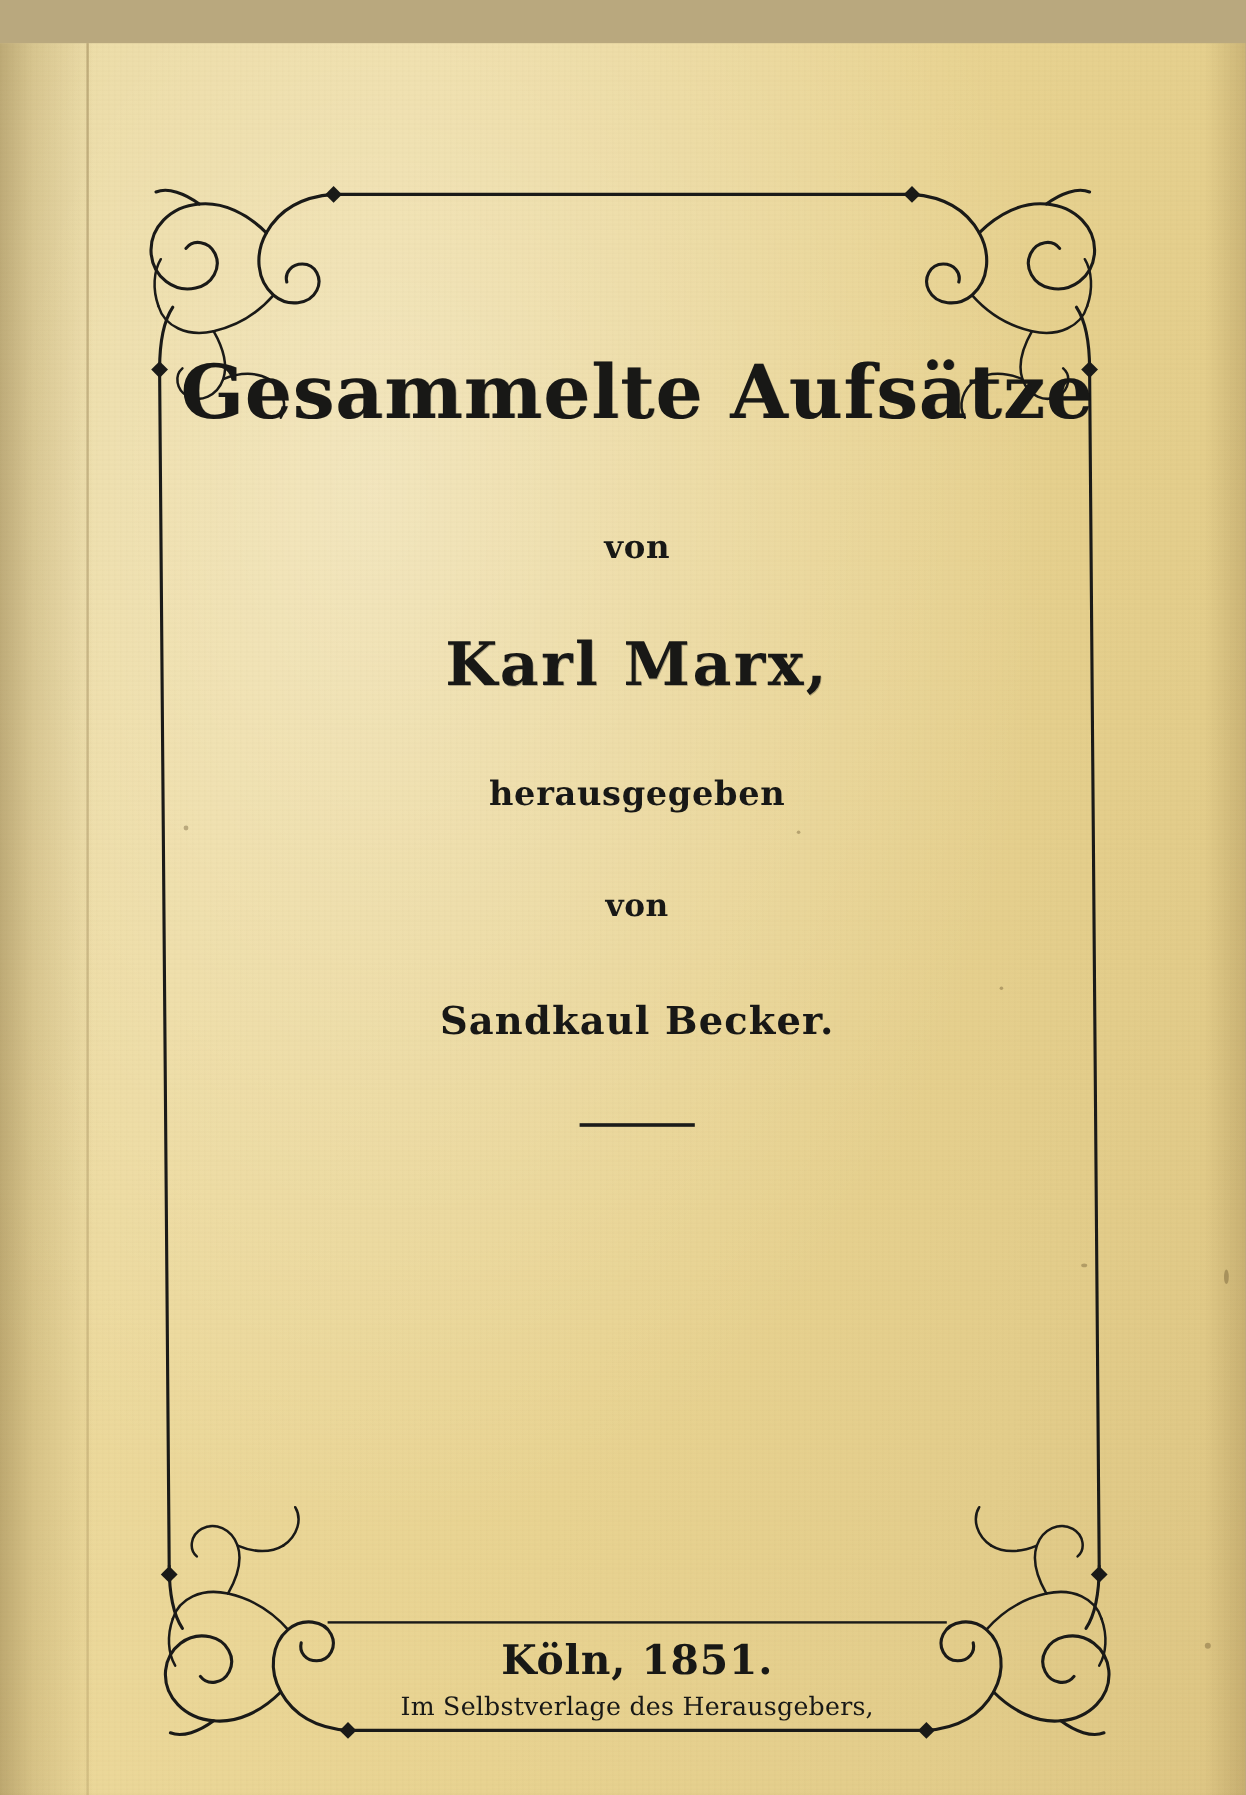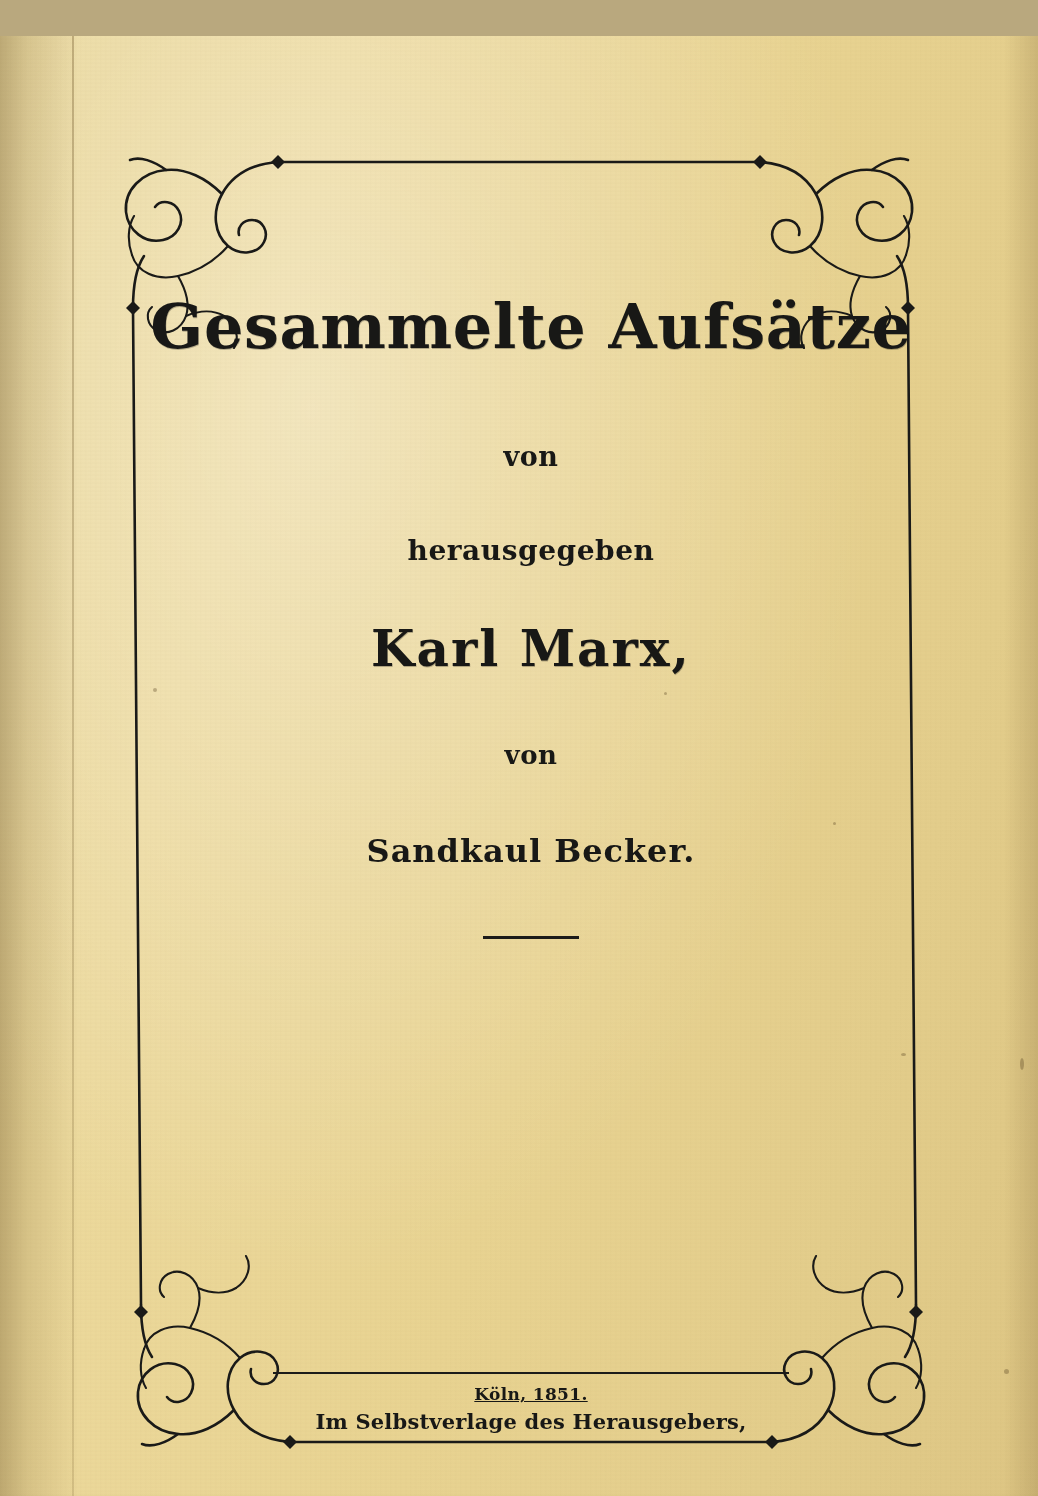--- a/index.html
+++ b/index.html
@@ -149,29 +149,28 @@
     bottom: 18px;
     width: 100%;
   }
   #long-rule {
     width: 516px;
     height: 2.4px;
     background: #1b1b19;
     margin: 0 auto 10px auto;
   }
   #place-year {
-    font-size: 17px;
+    font-size: 34px;
     font-weight: 700;
     letter-spacing: 0.02em;
     line-height: 1.25;
-    text-decoration: underline;
   }
   #publisher {
     font-size: 21px;
-    font-weight: 700;
+    font-weight: 400;
     letter-spacing: 0.01em;
     line-height: 1.35;
     margin-top: 2px;
   }
   #address {
     font-size: 18px;
     font-weight: 700;
     letter-spacing: 0.01em;
     line-height: 1.35;
     margin-top: 2px;
@@ -262,23 +261,23 @@
       <path class="ink" d="M 916 1269 C 916 1291 913 1309 905 1321"></path>
     </g>
   </svg>
 
   <div id="content">
 
     <div id="title" class="fraktur">Gesammelte Aufsätze</div>
 
     <div class="by1 fraktur">von</div>
 
+    <div id="author" class="fraktur">Karl Marx,</div>
+
     <div id="editedby" class="fraktur">herausgegeben</div>
-
-    <div id="author" class="fraktur">Karl Marx,</div>
 
     <div class="by2 fraktur">von</div>
 
     <div id="editor" class="fraktur">Sandkaul Becker.</div>
 
     <div id="short-rule"></div>
 
 
     <div id="imprint">
       <div id="long-rule"></div>

